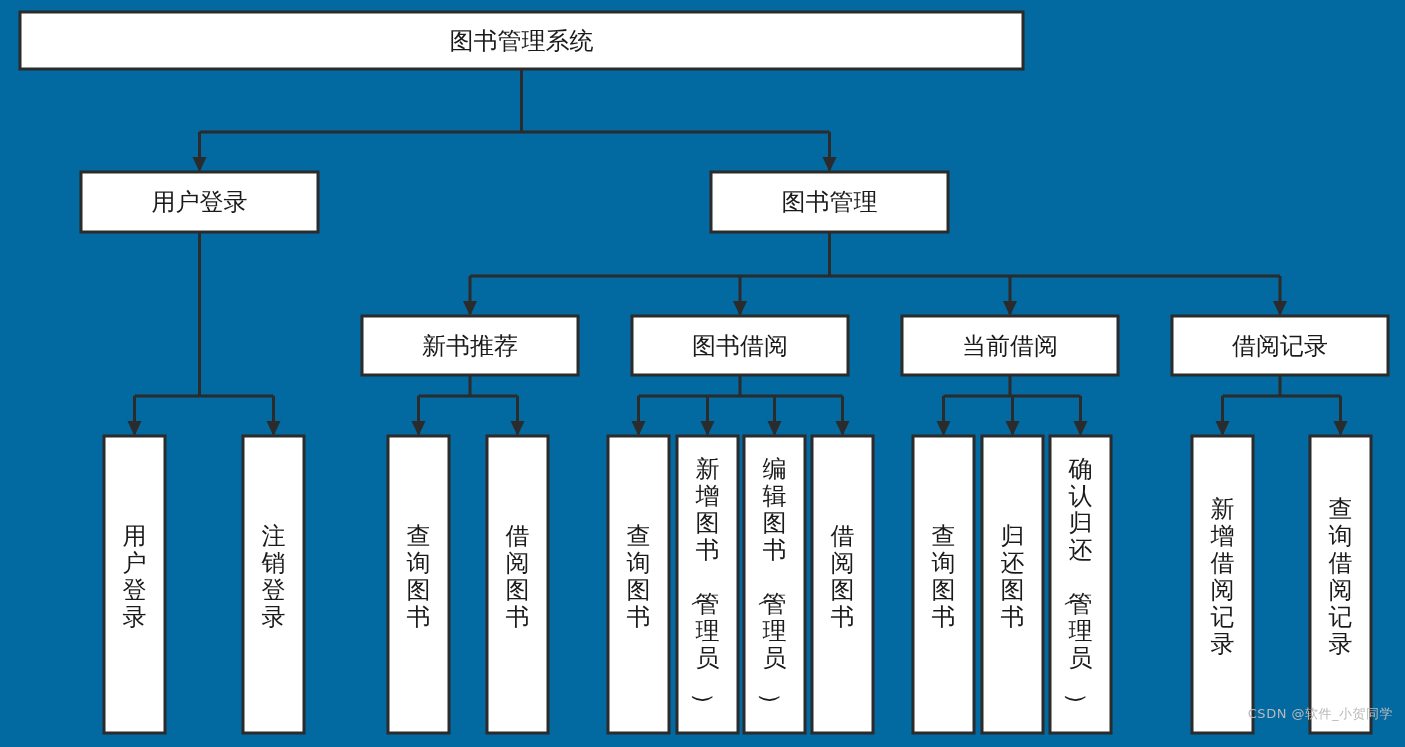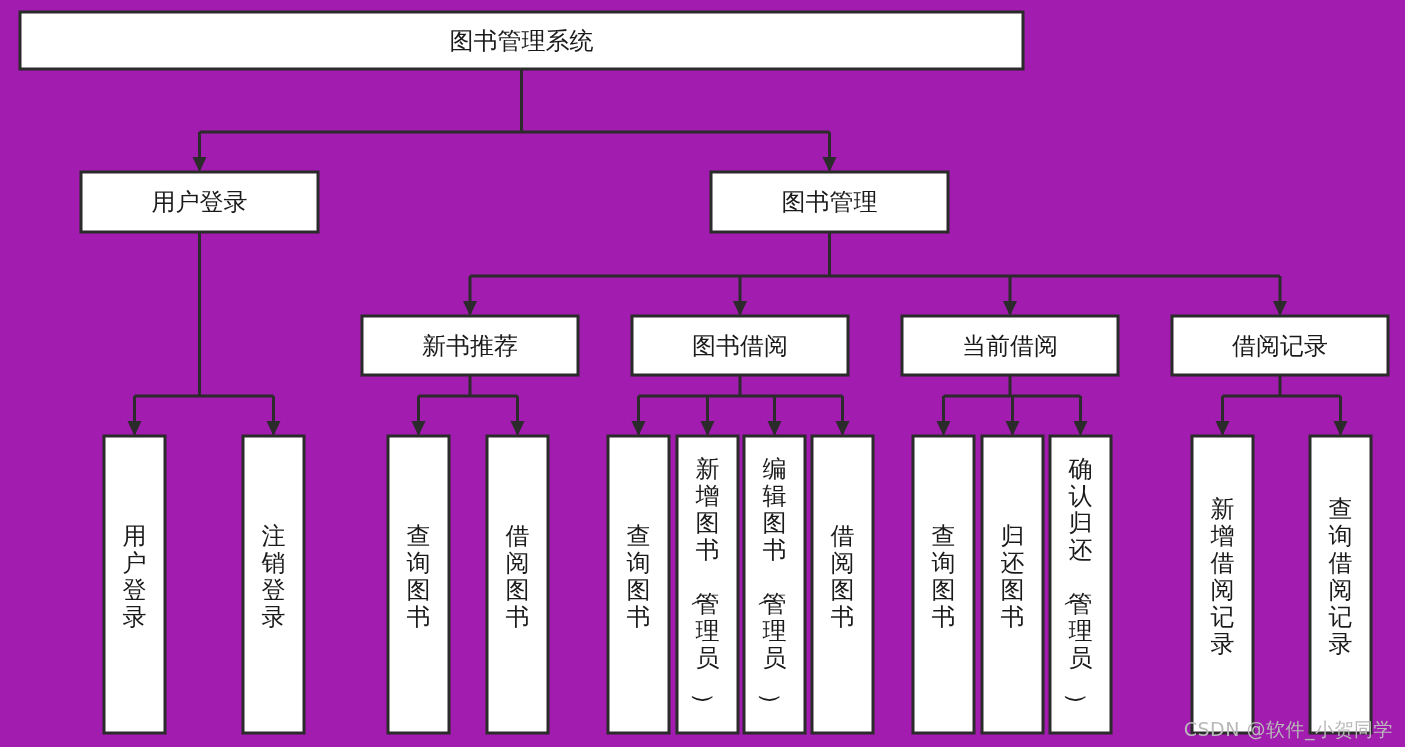--- a/index.html
+++ b/index.html
@@ -1,25 +1,25 @@
 <!DOCTYPE html>
 <html><head>
 <meta charset="utf-8">
 <style>
   html,body{margin:0;padding:0;background:#ffffff;}
   body{font-family:"DejaVu Sans","Liberation Sans",sans-serif;}
-  #stage{position:relative;width:1405px;height:747px;background:#a21caf;overflow:hidden;text-align:center;}
+  #stage{position:relative;width:1405px;height:747px;background:#0369a1;overflow:hidden;text-align:center;}
   #diagram{position:absolute;left:0;top:0;width:1405px;height:747px;}
   .node-rect{fill:#ffffff;stroke:#2b2b2b;stroke-width:3;}
   .edge{stroke:#2b2b2b;stroke-width:3;fill:none;}
   .arrow-head{fill:#2b2b2b;}
   .node-label{fill:#1a1a1a;font-family:"DejaVu Sans","Liberation Sans",sans-serif;font-size:24px;text-anchor:middle;dominant-baseline:middle;}
   .node-label-v{fill:#1a1a1a;font-family:"DejaVu Sans","Liberation Sans",sans-serif;font-size:24px;text-anchor:middle;}
-  .watermark{position:absolute;right:12px;bottom:4px;font-family:"DejaVu Sans","Liberation Sans",sans-serif;
-             font-size:19px;color:#b9b9b9;white-space:nowrap;letter-spacing:0.5px;}
+  .watermark{position:absolute;right:12px;bottom:24px;font-family:"DejaVu Sans","Liberation Sans",sans-serif;
+             font-size:13px;color:#b9b9b9;white-space:nowrap;letter-spacing:0.5px;}
 </style>
 </head>
 <body>
 
 <div id="stage">
   <svg id="diagram" viewBox="0 0 1405 747">
     <g id="edges-layer">
         <g>
           <line x1="521.5" y1="69" x2="521.5" y2="132" class="edge"></line>
           <line x1="199.5" y1="132" x2="829.5" y2="132" class="edge"></line>

